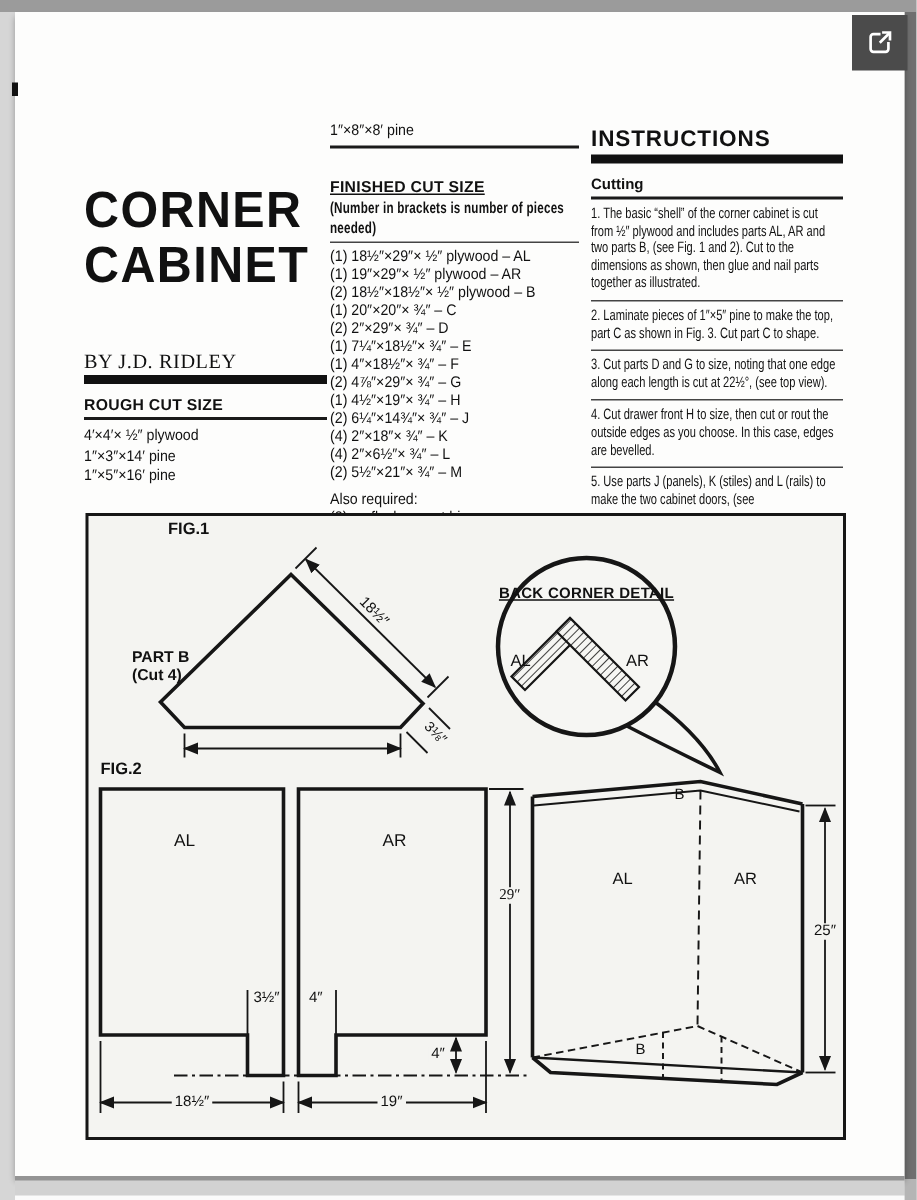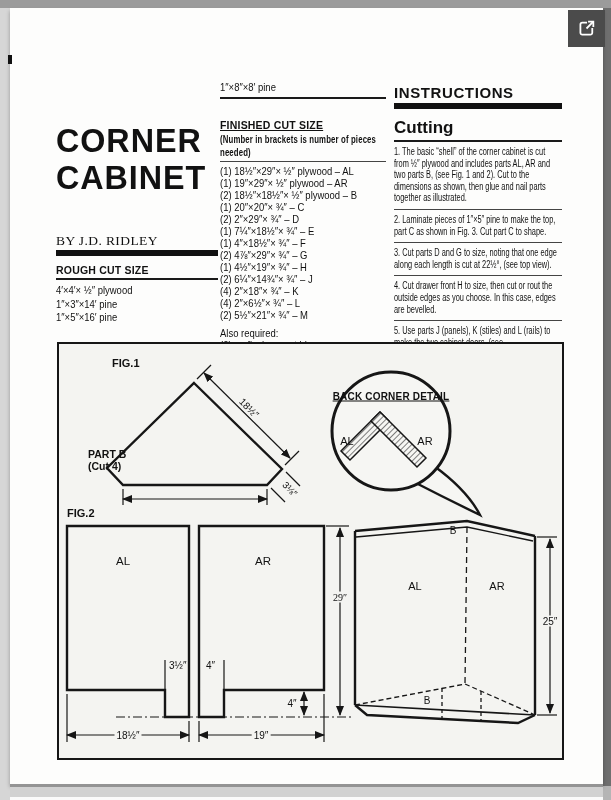--- a/index.html
+++ b/index.html
@@ -96,21 +96,21 @@
         <div class="list-line" style="line-height:11.7px;">(2) pr. flush-mount hinges</div>
         <div class="list-line" style="line-height:11.7px;">(2) knobs</div>
         <div class="list-line" style="line-height:11.7px;">(1) drawer handle</div>
       </div>
       <div class="thinrule" style="margin-top:4px;"></div>
     </div>
 
     <div class="abs" style="left:384px;top:76px;width:168px;">
       <div class="h-big">INSTRUCTIONS</div>
       <div class="blackbar" style="margin-top:2px;"></div>
-      <div style="font-weight:700;font-size:17px;margin-top:9px;">Cutting</div>
+      <div style="font-weight:700;font-size:10px;margin-top:9px;">Cutting</div>
       <div class="rule" style="margin-top:2px;"></div>
       <div class="step cond74">1. The basic “shell” of the corner cabinet is cut from ½″ plywood and includes parts AL, AR and two parts B, (see Fig. 1 and 2). Cut to the dimensions as shown, then glue and nail parts together as illustrated.</div>
       <div class="thinrule"></div>
       <div class="step cond74">2. Laminate pieces of 1″×5″ pine to make the top, part C as shown in Fig. 3. Cut part C to shape.</div>
       <div class="thinrule"></div>
       <div class="step cond74">3. Cut parts D and G to size, noting that one edge along each length is cut at 22½°, (see top view).</div>
       <div class="thinrule"></div>
       <div class="step cond74">4. Cut drawer front H to size, then cut or rout the outside edges as you choose. In this case, edges are bevelled.</div>
       <div class="thinrule"></div>
       <div class="step cond74">5. Use parts J (panels), K (stiles) and L (rails) to make the two cabinet doors, (see</div>
@@ -174,22 +174,22 @@
           <polyline points="296,361 406,340 476,371" stroke-width="1.3" stroke-dasharray="5 3"></polyline>
           <line x1="383" y1="344" x2="383" y2="376" stroke-width="1.3" stroke-dasharray="4 3"></line>
           <line x1="422" y1="347" x2="422" y2="377" stroke-width="1.3" stroke-dasharray="4 3"></line>
           <line x1="408" y1="183" x2="406" y2="340" stroke-width="1.3" stroke-dasharray="6 4"></line>
           <line x1="478" y1="193" x2="498" y2="193" stroke-width="1.2"></line>
           <line x1="478" y1="371" x2="498" y2="371" stroke-width="1.2"></line>
           <line x1="491" y1="195" x2="491" y2="369" stroke-width="1.2" marker-start="url(#ah)" marker-end="url(#ah)"></line>
         </g>
       </svg>
 
-      <div class="flabel fbold" style="left:53px;top:13px;">FIG.1</div>
-      <div class="flabel fbold" style="left:29px;top:88px;font-size:10.5px;line-height:12px;margin-top:16px;">
+      <div class="flabel fbold" style="left:53px;top:3px;">FIG.1</div>
+      <div class="flabel fbold" style="left:29px;top:88px;font-size:10.5px;line-height:12px;">
         <div>PART B</div>
         <div>(Cut 4)</div>
       </div>
       <div class="dimlab r45" style="left:190px;top:64px;">18½″</div>
       <div class="dimlab r45" style="left:231px;top:145px;font-size:9.5px;background:transparent;">3⅛″</div>
 
       <div class="flabel fbold fcenter" style="left:332px;top:52px;font-size:10px;letter-spacing:.2px;text-decoration:underline;">BACK CORNER DETAIL</div>
       <div class="flabel fcenter" style="left:288px;top:97px;">AL</div>
       <div class="flabel fcenter" style="left:366px;top:97px;">AR</div>
 

